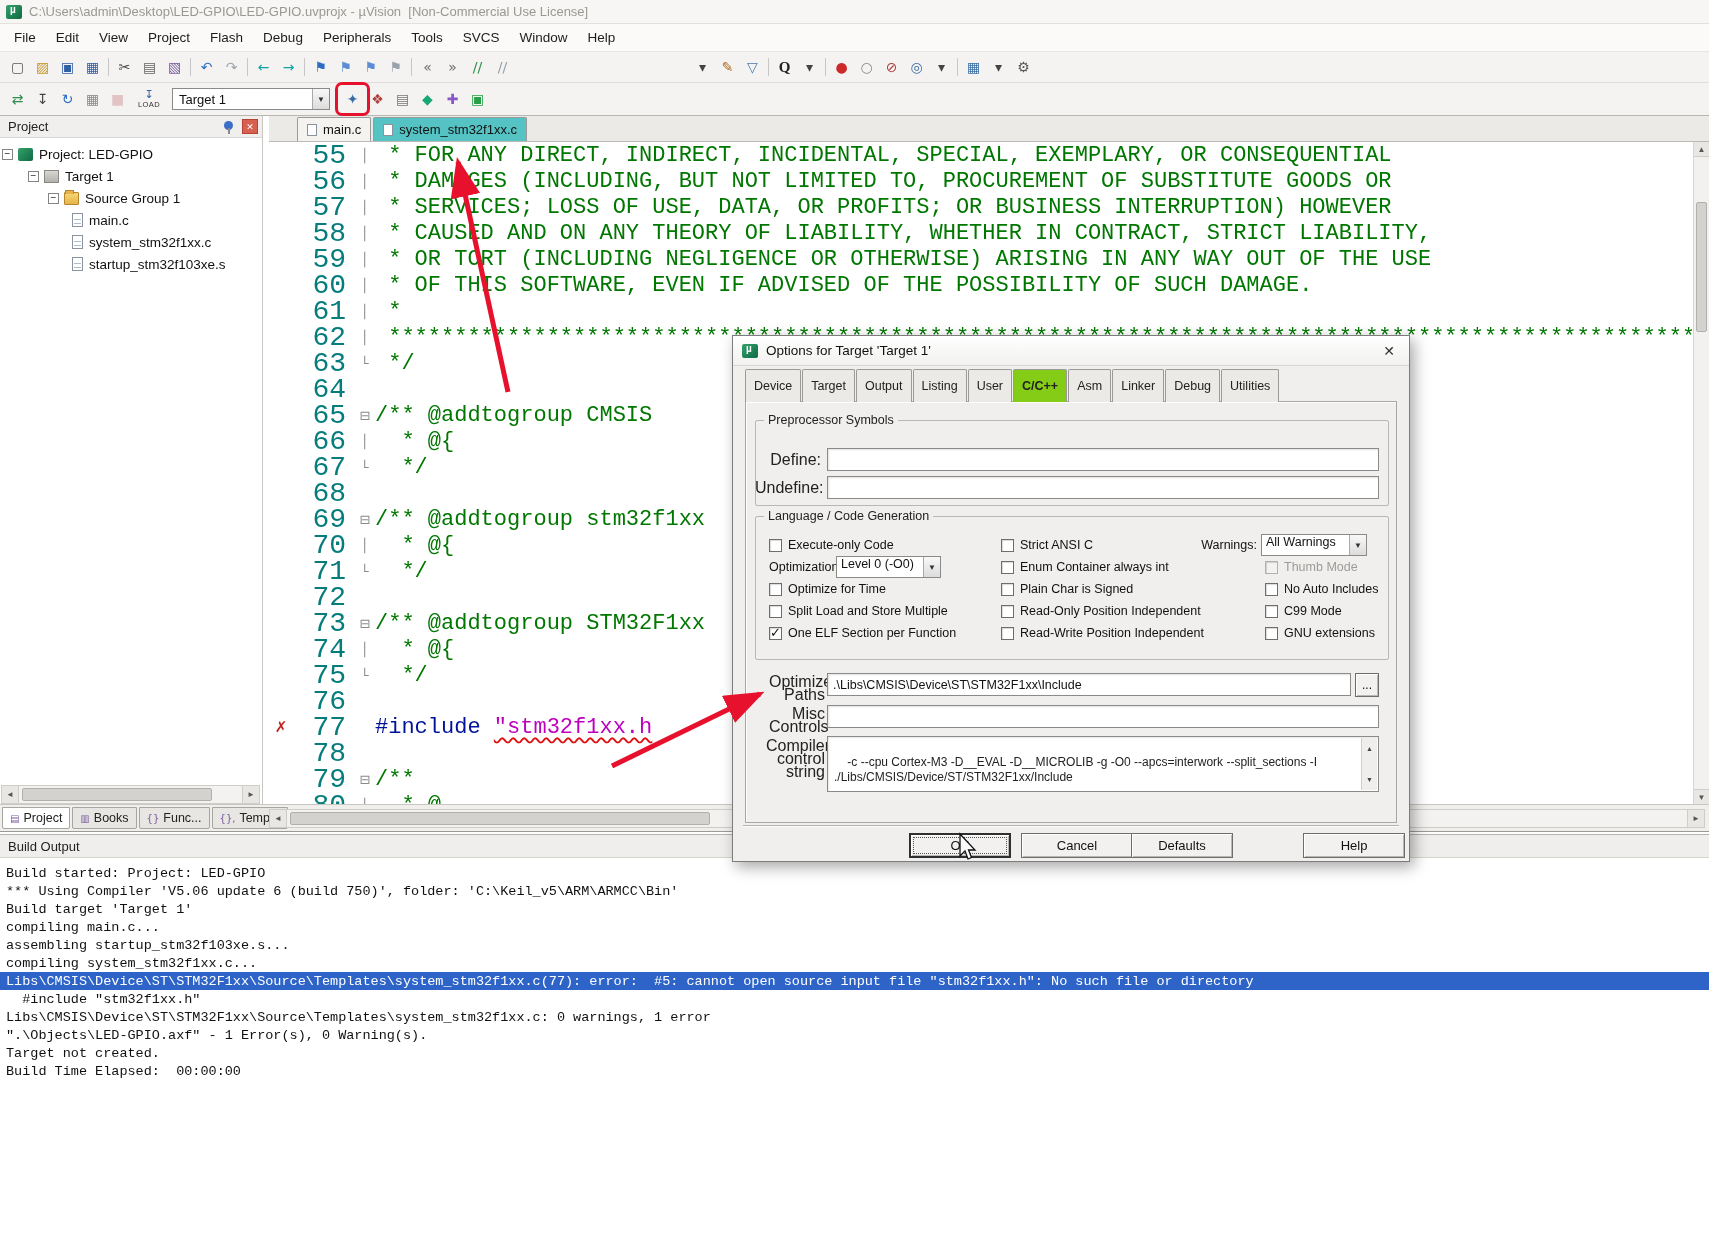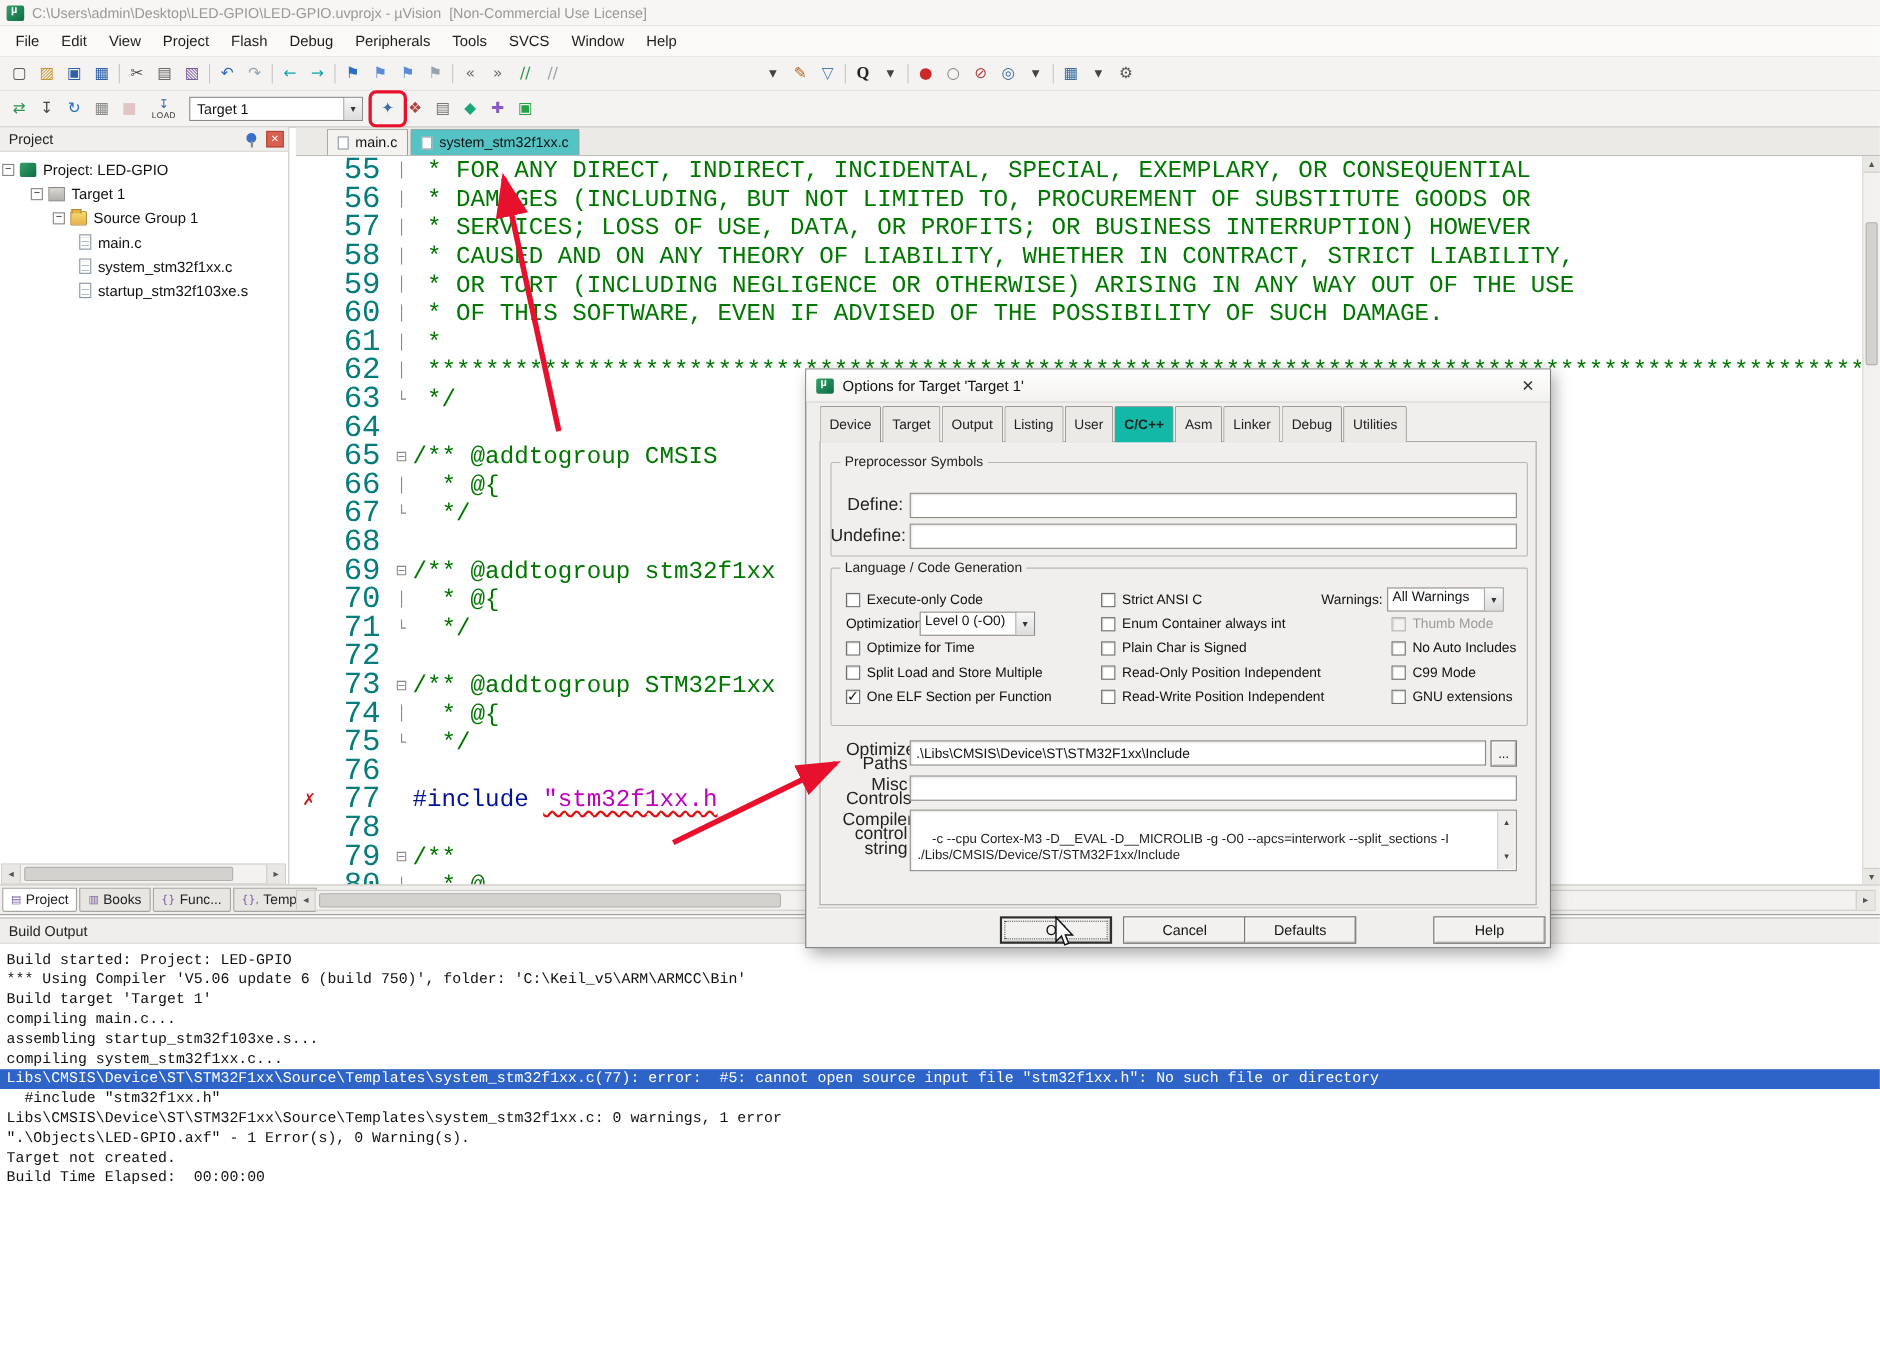--- a/index.html
+++ b/index.html
@@ -84,21 +84,21 @@
   #bbody{position:absolute;left:0;top:858px;right:0;bottom:0;background:#fff;padding-top:6px}
   .bl{height:18px;display:flex;align-items:center;font-family:"Liberation Mono","DejaVu Sans Mono",monospace;font-size:13.5px;white-space:pre;padding-left:6px;color:#111}
   .bl.err{background:#2e64c8;color:#fff}
   
   #dlg{position:absolute;left:732px;top:335px;width:678px;height:527px;background:#f0efed;border:1px solid #7c7c7c;box-shadow:4px 5px 14px rgba(0,0,0,.35);z-index:10}
   .dtitle{height:30px;background:linear-gradient(#ffffff,#f2f1ef);border-bottom:1px solid #d8d6d2;display:flex;align-items:center;gap:8px;padding:0 6px 0 9px;font-size:13.5px;color:#111}
   .dclose{margin-left:auto;width:28px;height:22px;display:flex;align-items:center;justify-content:center;font-size:14px;color:#333}
   .dclose::before{content:"✕"}
   .dtabs{position:absolute;left:12px;top:41px;height:25px;display:flex;align-items:flex-end;z-index:2}
   .dtab{height:22px;display:flex;align-items:center;padding:16px 8px;border:1px solid #9c9a96;border-bottom:none;border-radius:2px 2px 0 0;background:#eceae6;font-size:12.5px;margin-right:1px;color:#222}
-  .dtab.active{height:25px;background:#14b8a6;position:relative;z-index:3;font-weight:bold}
+  .dtab.active{height:25px;background:#84cc16;position:relative;z-index:3;font-weight:bold}
   .dframe{position:absolute;left:12px;right:12px;top:65px;height:422px;border:1px solid #a9a7a3;background:#f0efed;box-shadow:inset 1px 1px 0 #fcfcfa}
   .grp{position:absolute;border:1px solid #b9b7b2;border-radius:2px}
   .leg{position:absolute;top:-8px;left:8px;background:#f0efed;padding:0 4px;font-size:12.5px;color:#222}
   .flab{position:absolute;font-size:16px;color:#222;text-align:right;white-space:pre-line;line-height:13px}
   .tin{position:absolute;height:23px;background:#fff;border:1px solid #8c8a86;box-shadow:inset 1px 1px 2px rgba(0,0,0,.12);font-size:12.5px;padding:0 5px;font-family:inherit;color:#111;outline:none}
   .dd{position:absolute;display:flex;align-items:flex-start;height:22px;background:#fff;border:1px solid #8c8a86}
   .ddv{flex:1;font-size:12.5px;padding-left:4px;white-space:nowrap}
   .cgcol{position:absolute}
   .chk{display:flex;align-items:center;height:22px;font-size:12.5px;color:#111;white-space:nowrap}
   .cb{width:13px;height:13px;background:#fff;border:1px solid #6f6d69;box-shadow:inset 1px 1px 1px rgba(0,0,0,.15);margin-right:6px;position:relative;flex:none}

